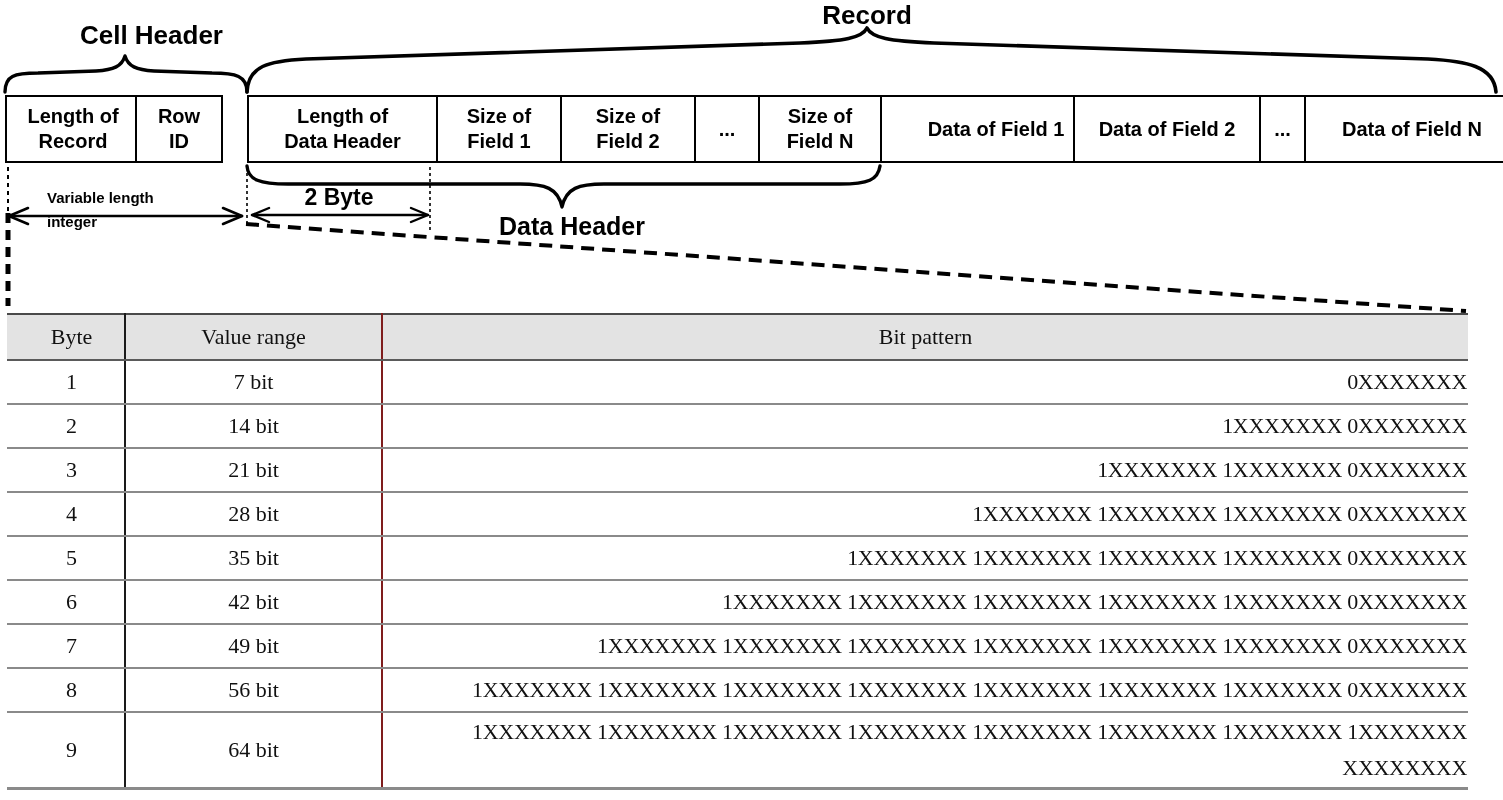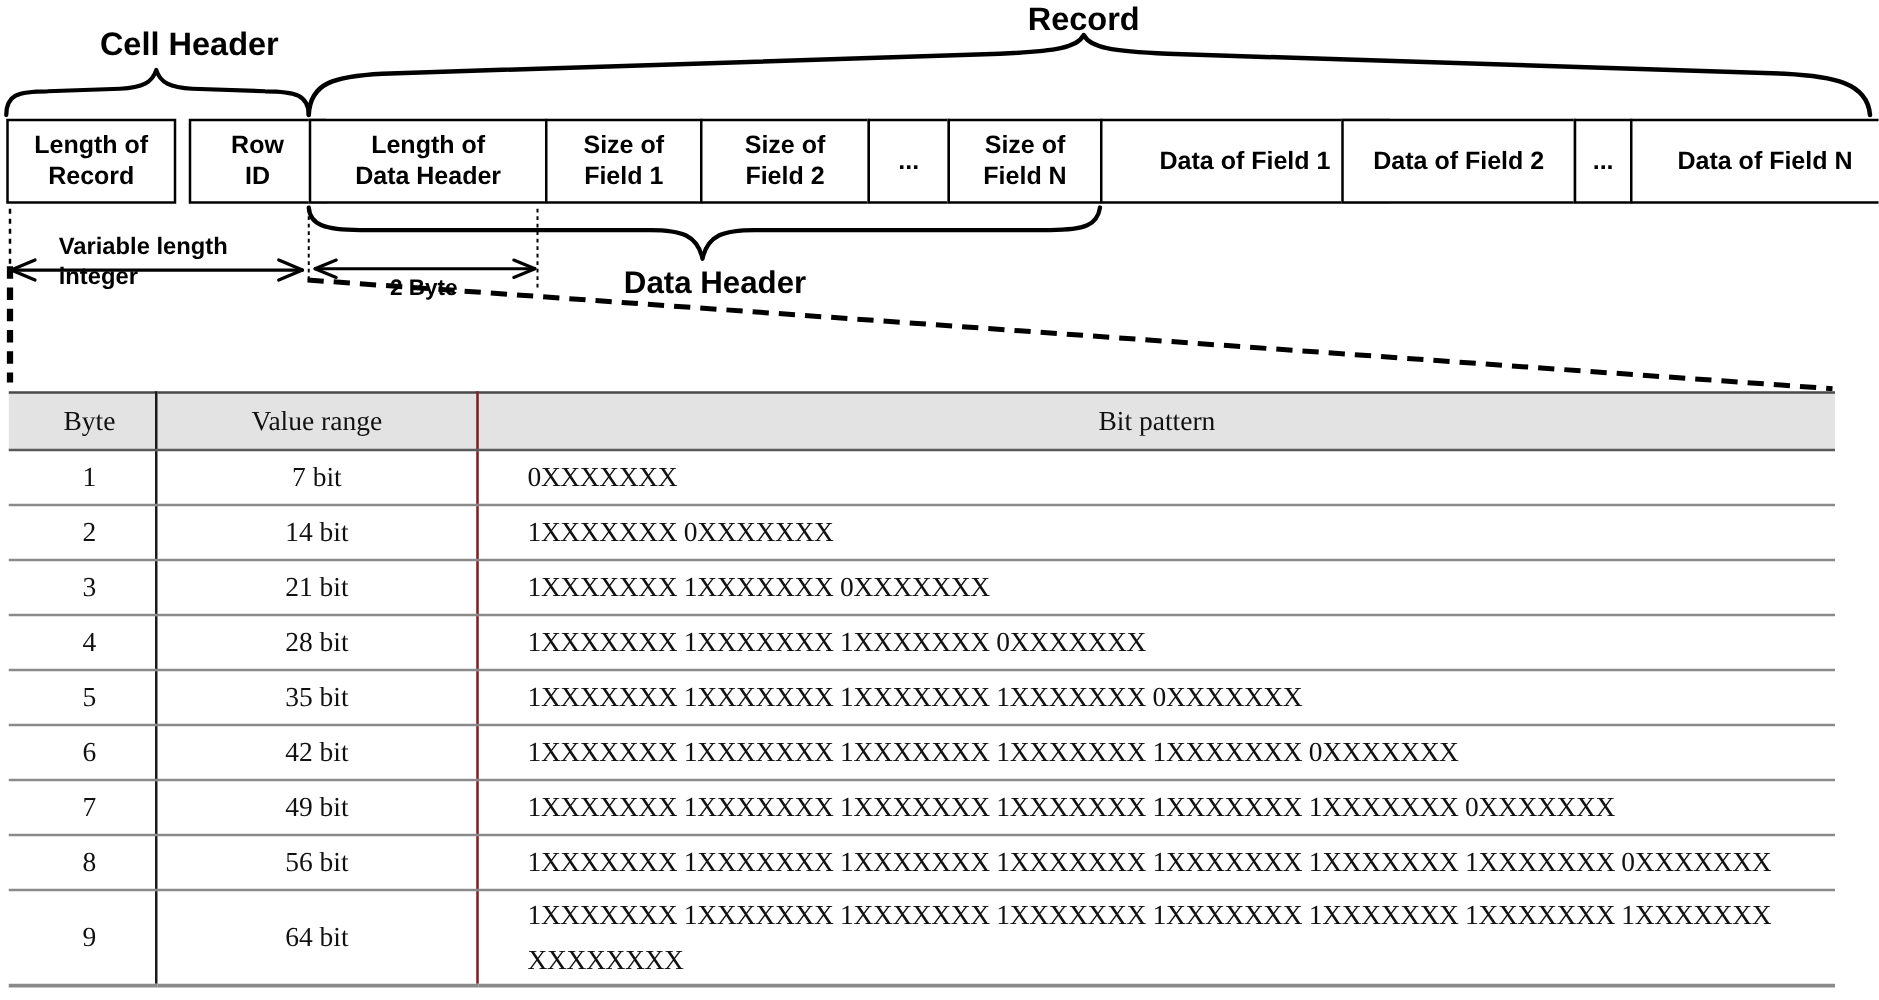--- a/index.html
+++ b/index.html
@@ -37,22 +37,22 @@
   
   .lbl {
     position: absolute;
     color: #000;
     font-weight: bold;
     white-space: pre-line;
   }
   .lbl-cell-header { left: 23px;  top: 20px;  width: 200px; text-align: right; font-size: 26px; }
   .lbl-record      { left: 767px; top: 0px;   width: 200px; text-align: center; font-size: 26px; }
   .lbl-data-header { left: 462px; top: 212px; width: 220px; text-align: center; font-size: 25px; }
-  .lbl-varlen      { left: 47px;  top: 186px; font-size: 19px; line-height: 24px; }
-  .lbl-twobyte     { left: 254px; top: 184px; width: 170px; text-align: center; font-size: 18px; margin-top: 36px; }
+  .lbl-varlen      { left: 47px;  top: 186px; font-size: 15px; line-height: 24px; }
+  .lbl-twobyte     { left: 254px; top: 184px; width: 170px; text-align: center; font-size: 23px; }
   
   .vtable {
     position: absolute;
     left: 7px;
     top: 313px;
     width: 1461px;
     border-collapse: collapse;
     table-layout: fixed;
     font-family: "Liberation Serif", serif;
     font-size: 22px;
@@ -69,21 +69,21 @@
   .vtable td {
     height: 40px;
     border-bottom: 2px solid #8a8a8a;
     text-align: center;
     vertical-align: middle;
   }
   .vtable tr:last-child td { border-bottom: 3px solid #8a8a8a; }
   .vtable .c1 { border-right: 2px solid #1a1a1a; padding-left: 13px; }
   .vtable .c2 { border-right: 2px solid #7f1d1d; }
   .vtable td.pattern {
-    text-align: left;
+    text-align: right;
     padding-left: 39px;
     letter-spacing: -0.3px;
     line-height: 36px;
     white-space: pre-line;
   }
 </style>
 </head>
 <body>
 
 <div class="canvas">
@@ -111,21 +111,21 @@
     <line x1="8" y1="167" x2="8" y2="213" stroke="#000" stroke-width="2" stroke-dasharray="4 4"></line>
     <line x1="8" y1="213" x2="8" y2="306" stroke="#000" stroke-width="5" stroke-dasharray="10 7"></line>
     <line x1="247" y1="167" x2="247" y2="224" stroke="#000" stroke-width="1.6" stroke-dasharray="3 3"></line>
     <line x1="430" y1="167" x2="430" y2="232" stroke="#000" stroke-width="1.6" stroke-dasharray="3 3"></line>
     <line x1="246" y1="224" x2="1466" y2="311" stroke="#000" stroke-width="4" stroke-dasharray="13 8"></line>
   </svg>
 
   <div id="segments">
       <div class="seg" style="left: 5px; width: 136px;">Length of
 Record</div>
-      <div class="seg" style="left: 151px; width: 110px;">Row
+      <div class="seg" style="left: 135px; width: 88px;">Row
 ID</div>
       <div class="seg" style="left: 247px; width: 191px;">Length of
 Data Header</div>
       <div class="seg" style="left: 436px; width: 126px;">Size of
 Field 1</div>
       <div class="seg" style="left: 560px; width: 136px;">Size of
 Field 2</div>
       <div class="seg" style="left: 694px; width: 66px;">...</div>
       <div class="seg" style="left: 758px; width: 124px;">Size of
 Field N</div>

